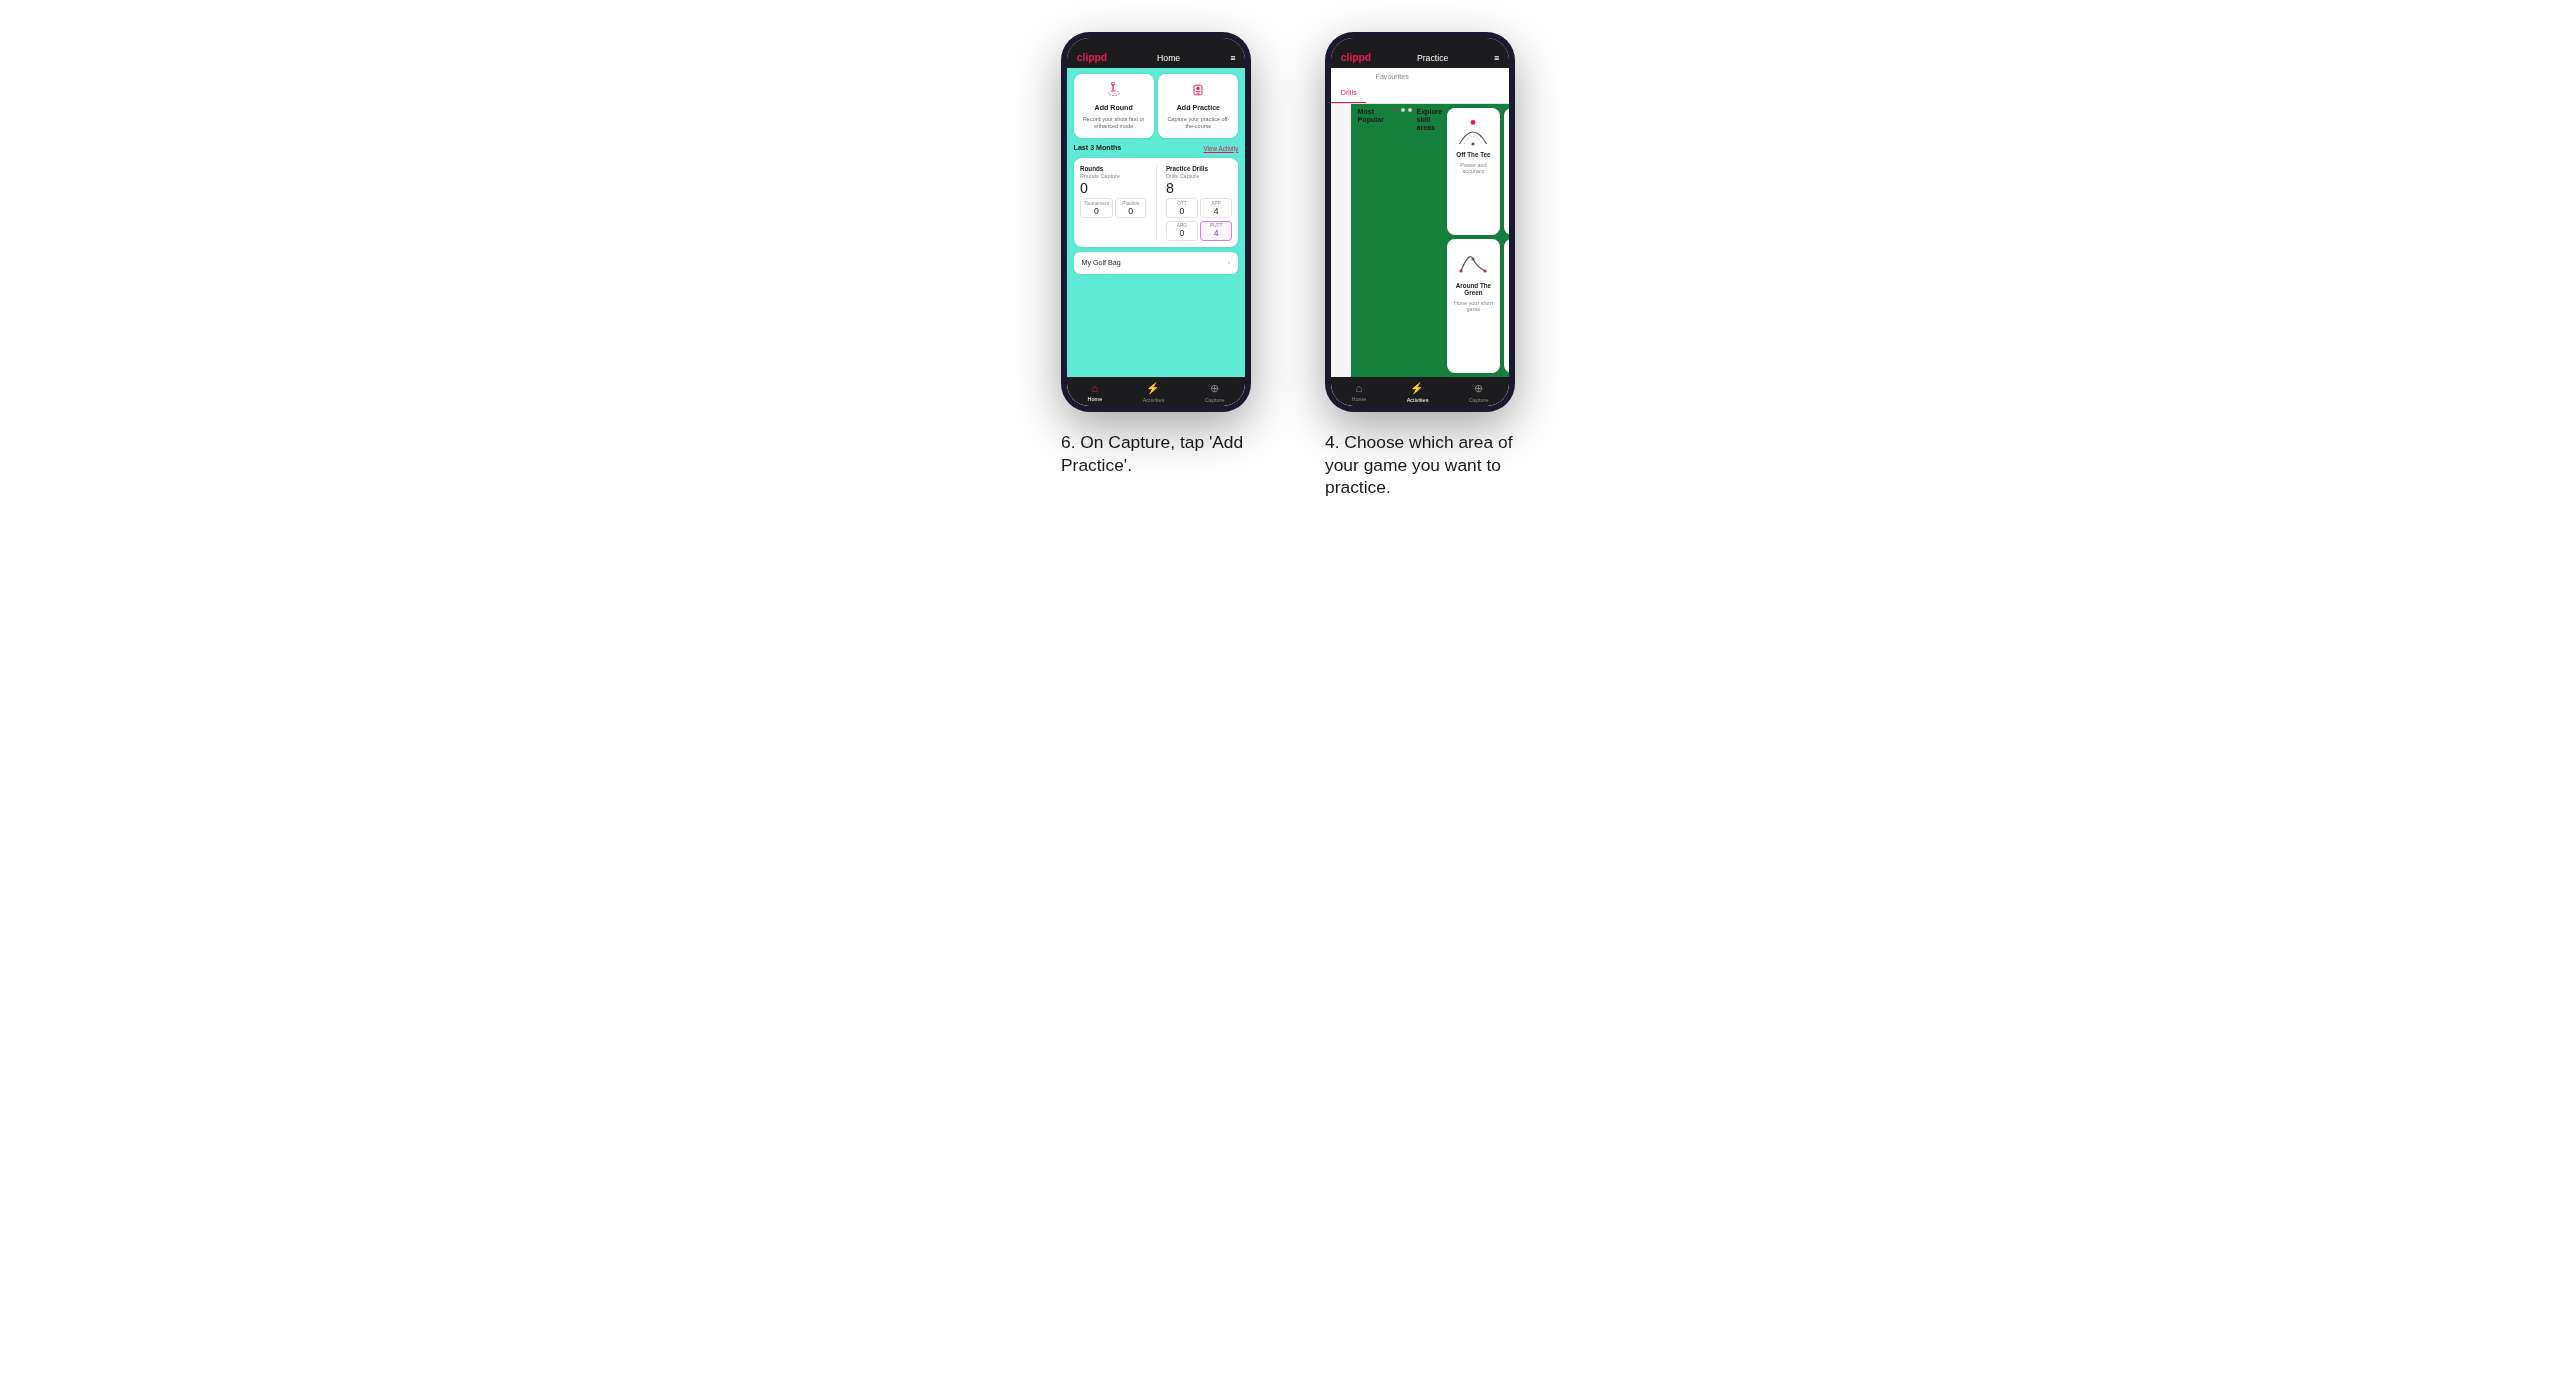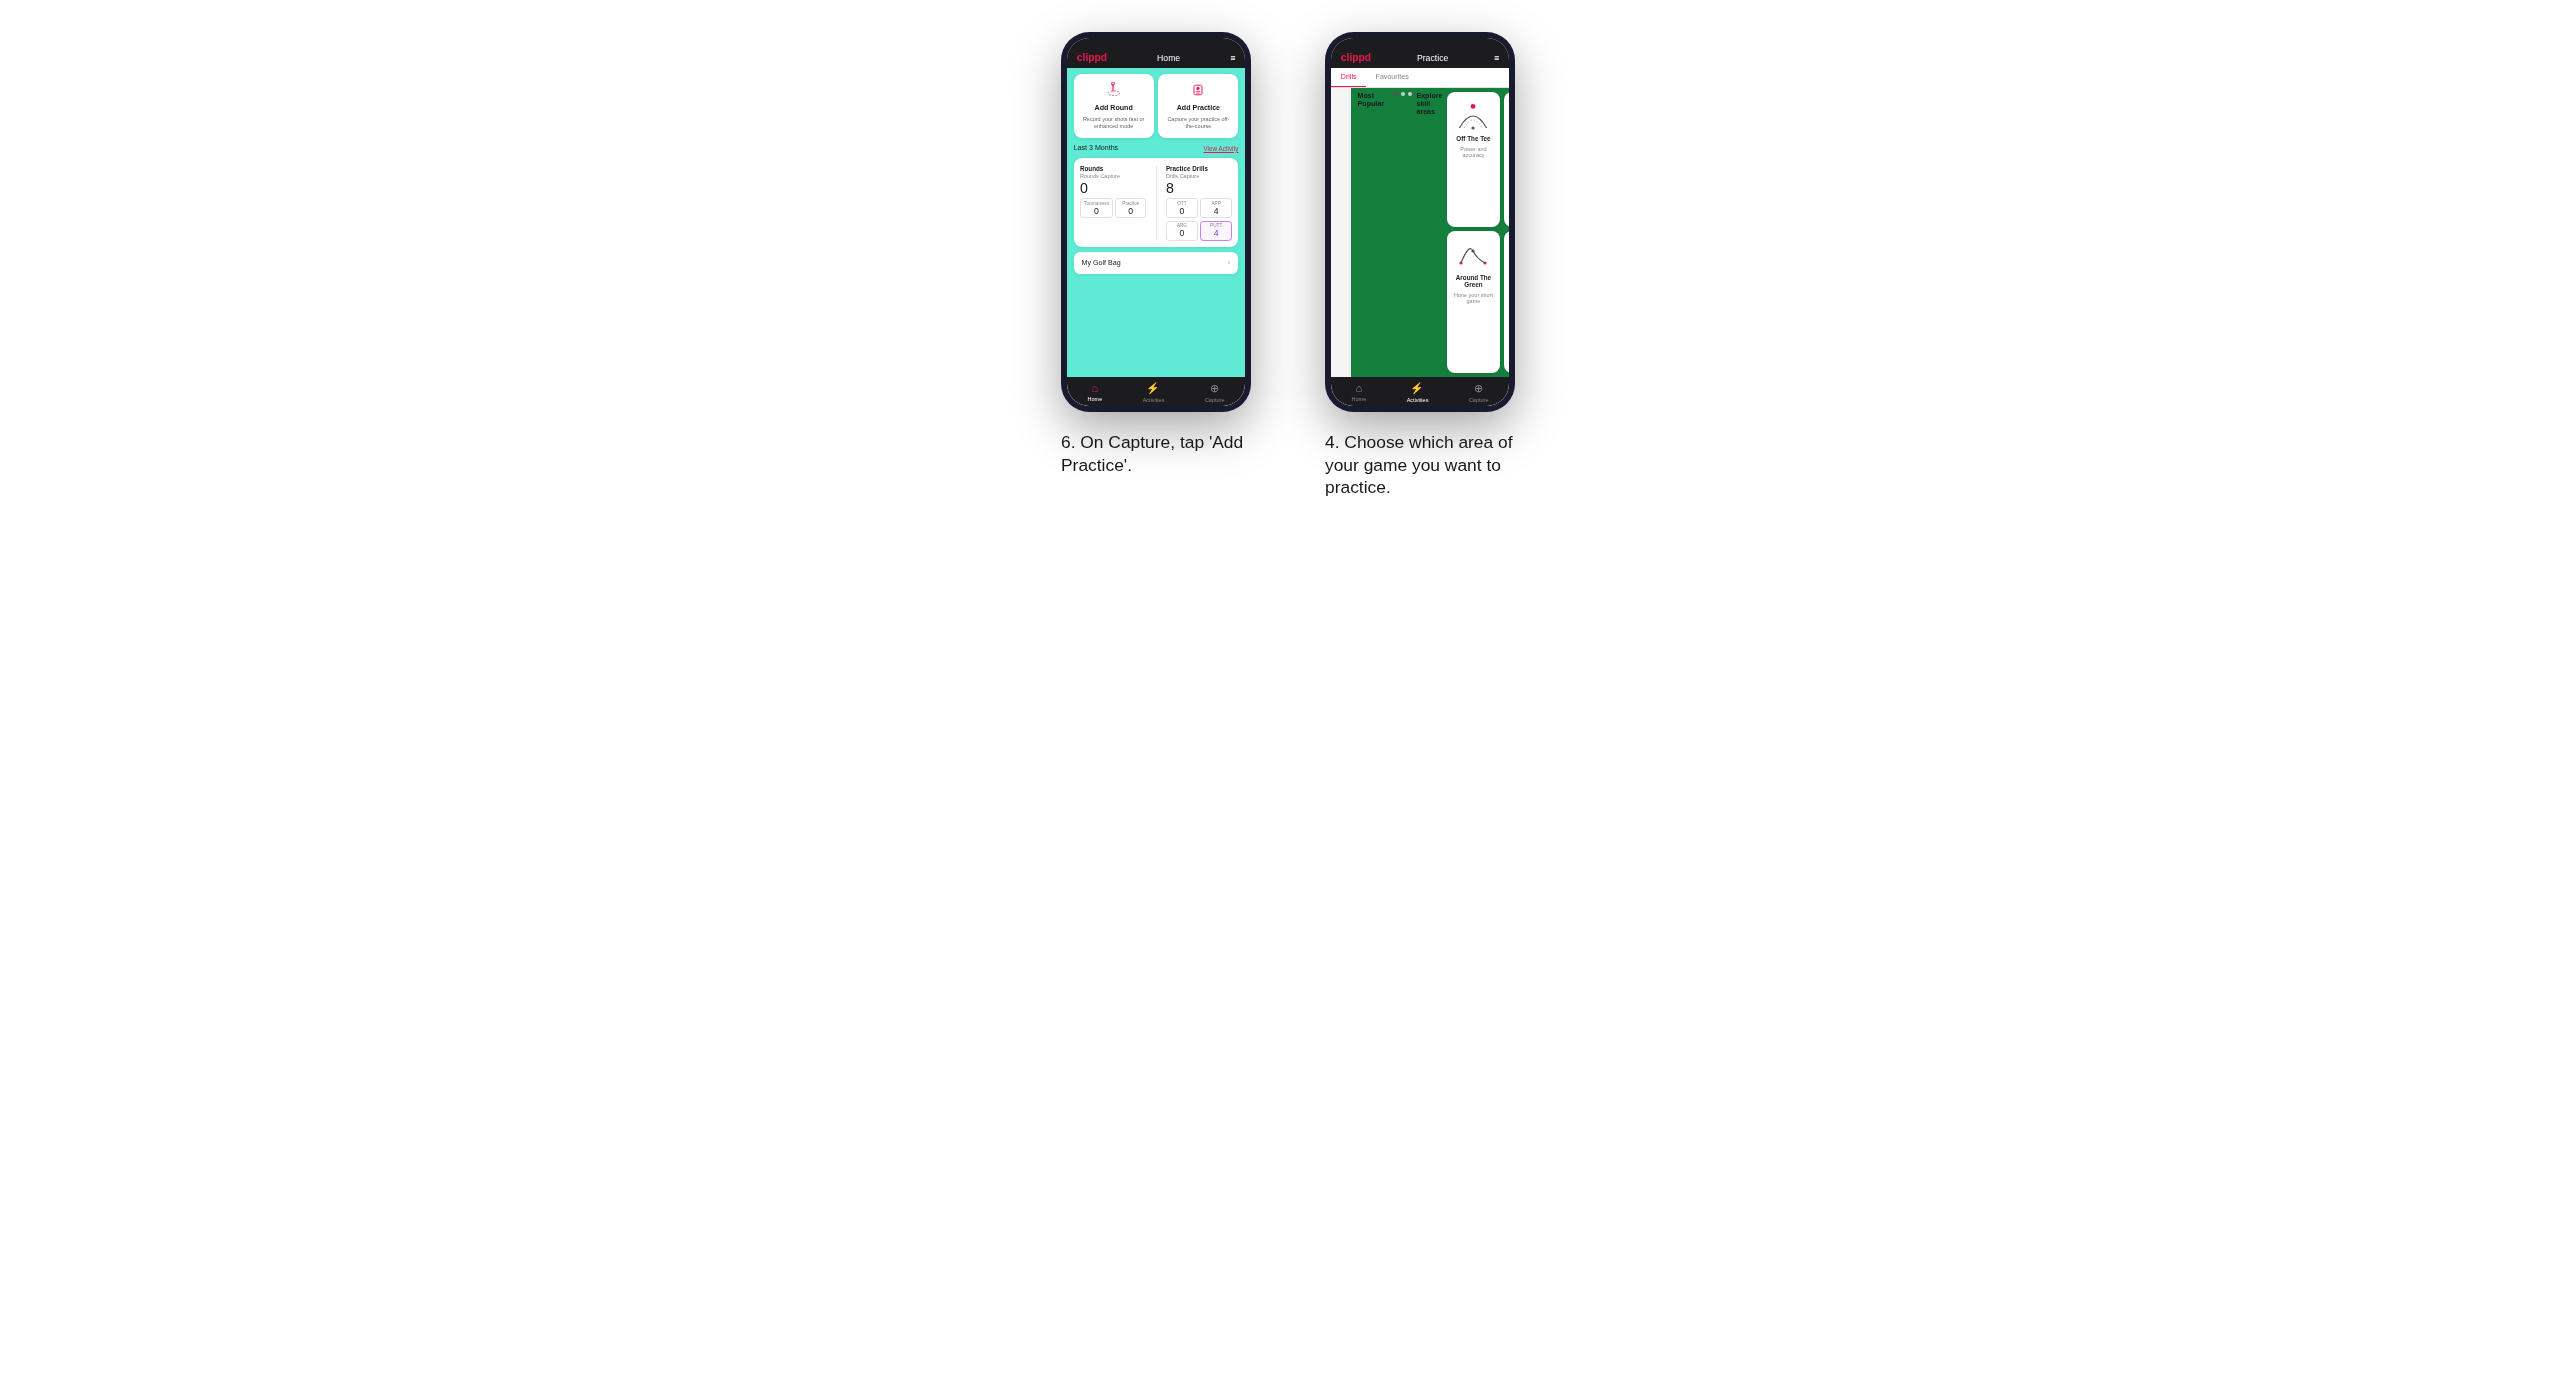--- a/index.html
+++ b/index.html
@@ -117,21 +117,21 @@
     }
     
     .section-header {
       display: flex;
       justify-content: space-between;
       align-items: center;
       padding: 1.6px 0;
     }
     .section-title {
       font-size: 7.1px;
-      font-weight: 400;
+      font-weight: 700;
       color: #1a1a1a;
     }
     .section-link {
       font-size: 6.3px;
       color: #e8184e;
       text-decoration: underline;
     }
     
     .stats-card {
       background: #ffffff;
@@ -251,20 +251,21 @@
       padding: 4.7px 9.5px;
       font-size: 7.1px;
       font-weight: 500;
       color: #888;
       cursor: pointer;
       border-bottom: 1.6px solid transparent;
     }
     .tab-item.active {
       color: #e8184e;
       border-bottom: 1.6px solid #e8184e;
+      margin-top: 16px;
     }
     .practice-content {
       flex: 1;
       overflow-y: auto;
       background: #15803d;
       padding: 4.7px 6.3px;
       display: flex;
       gap: 4.7px;
       margin-left: 20px;
     }

